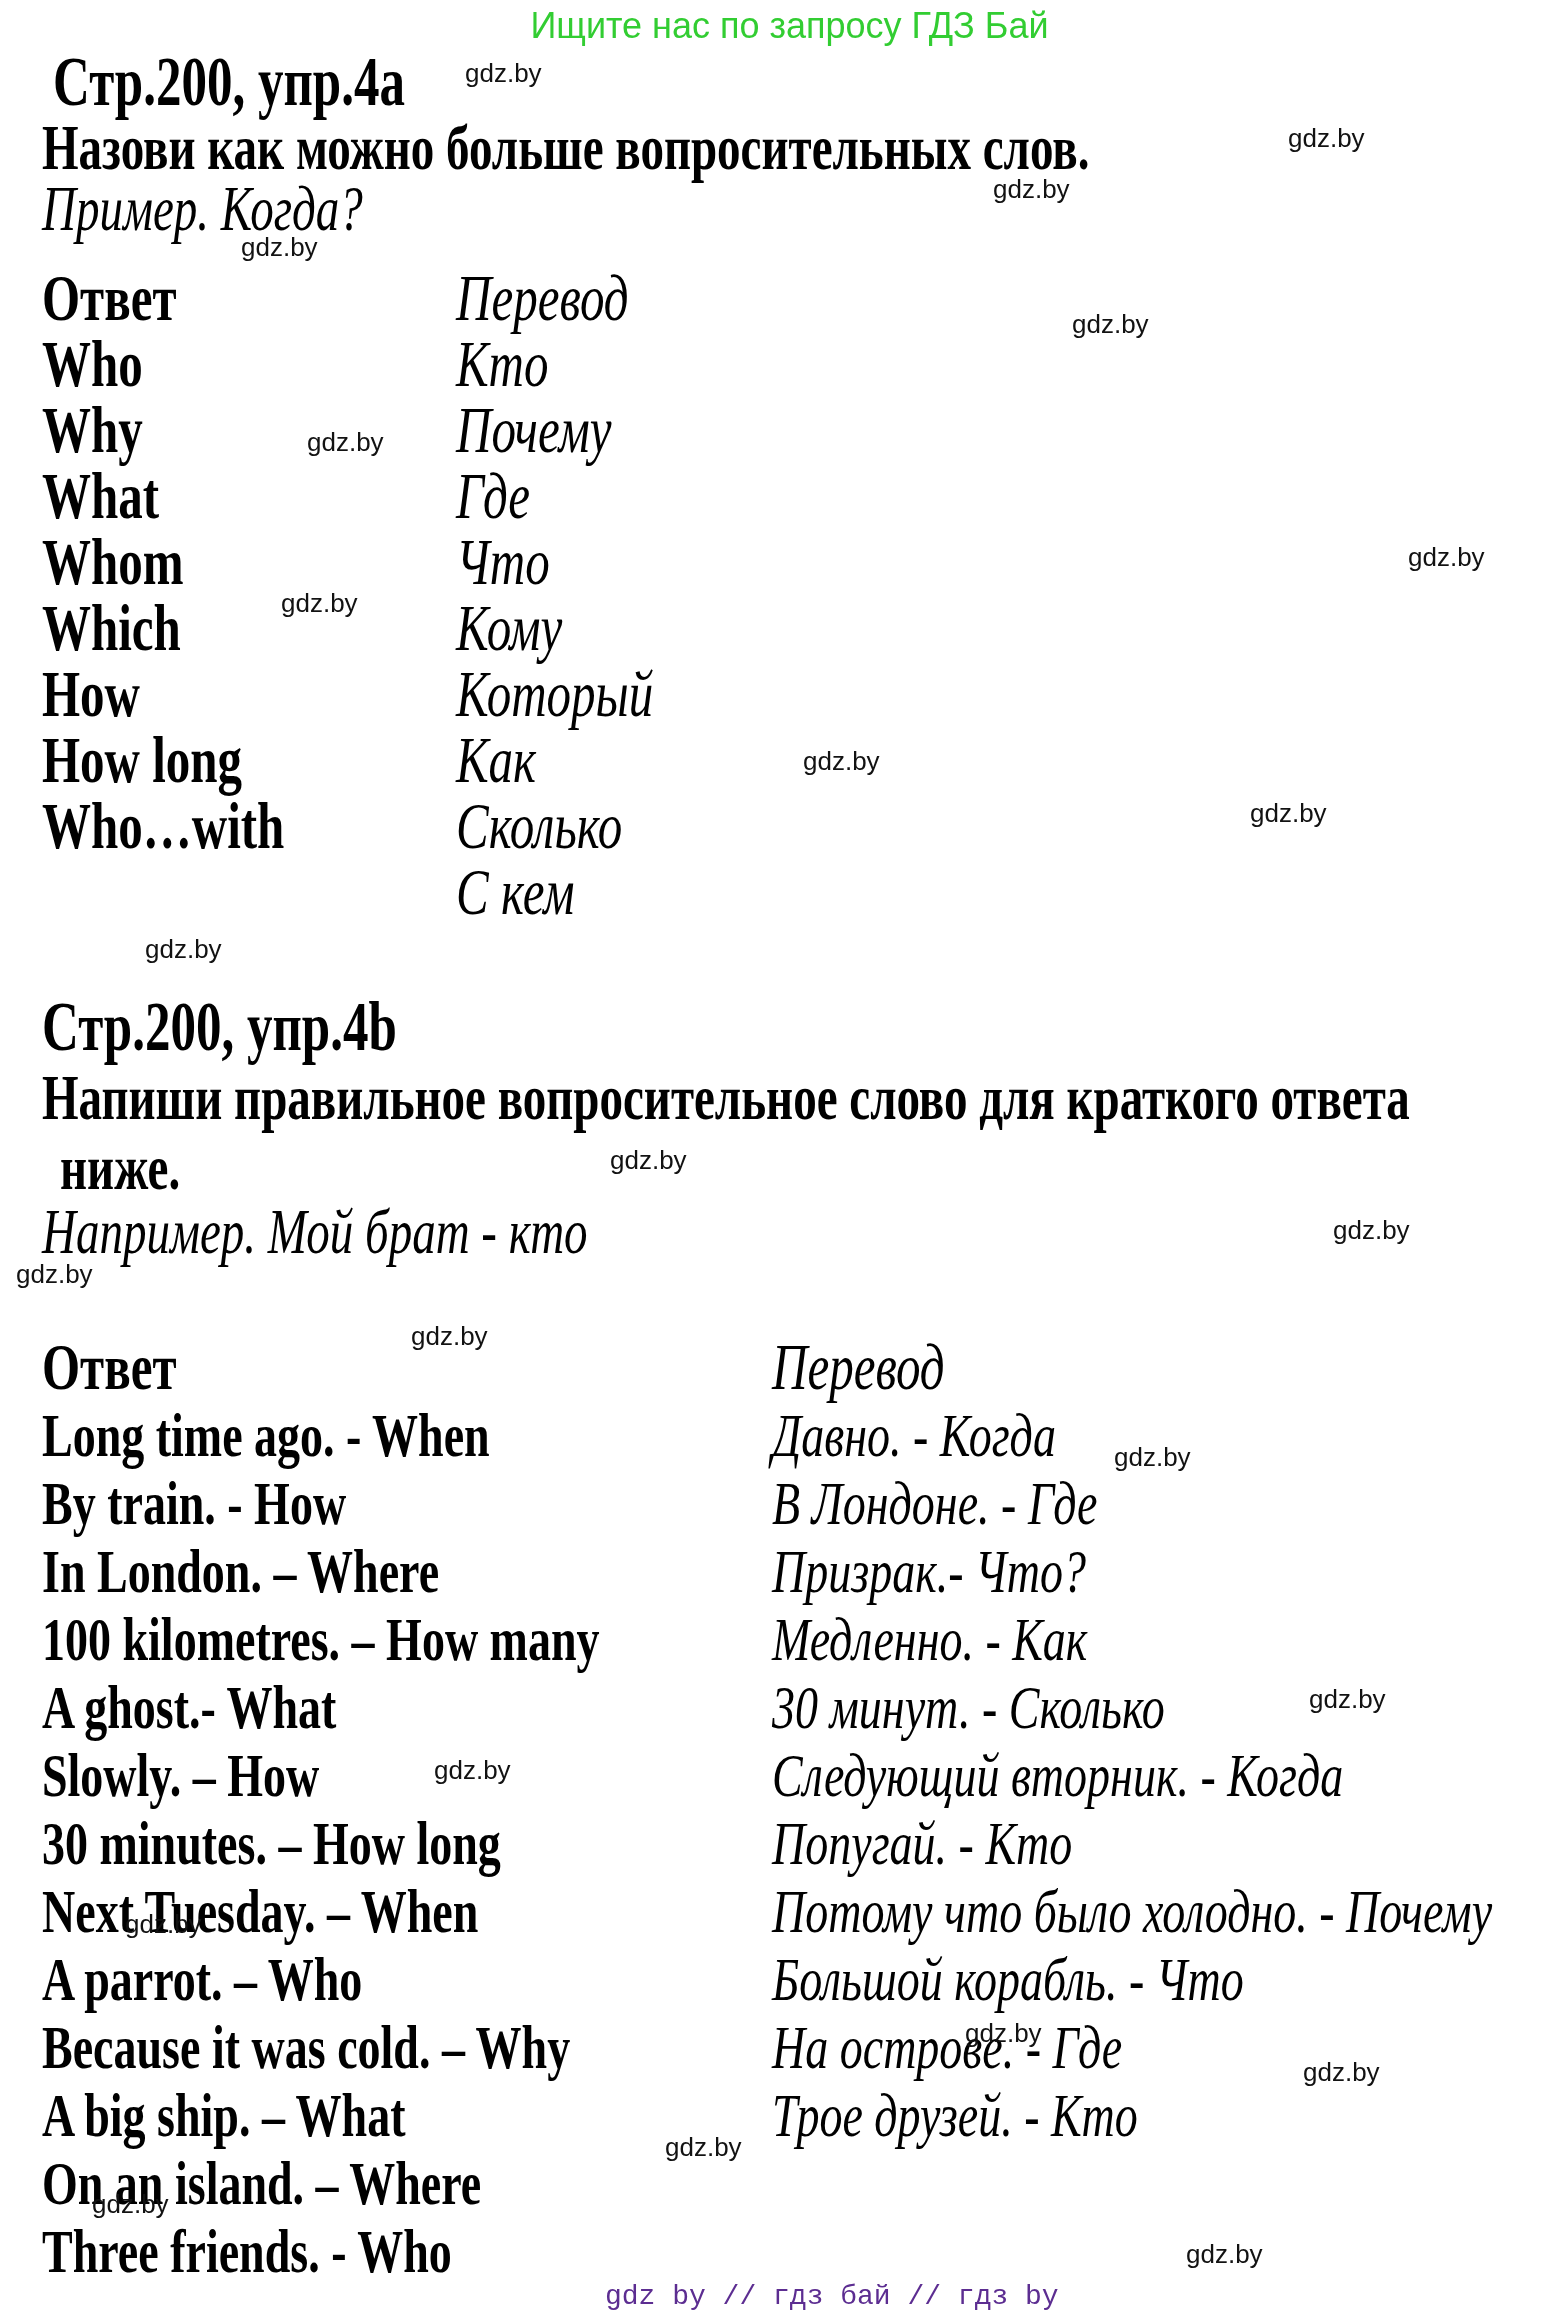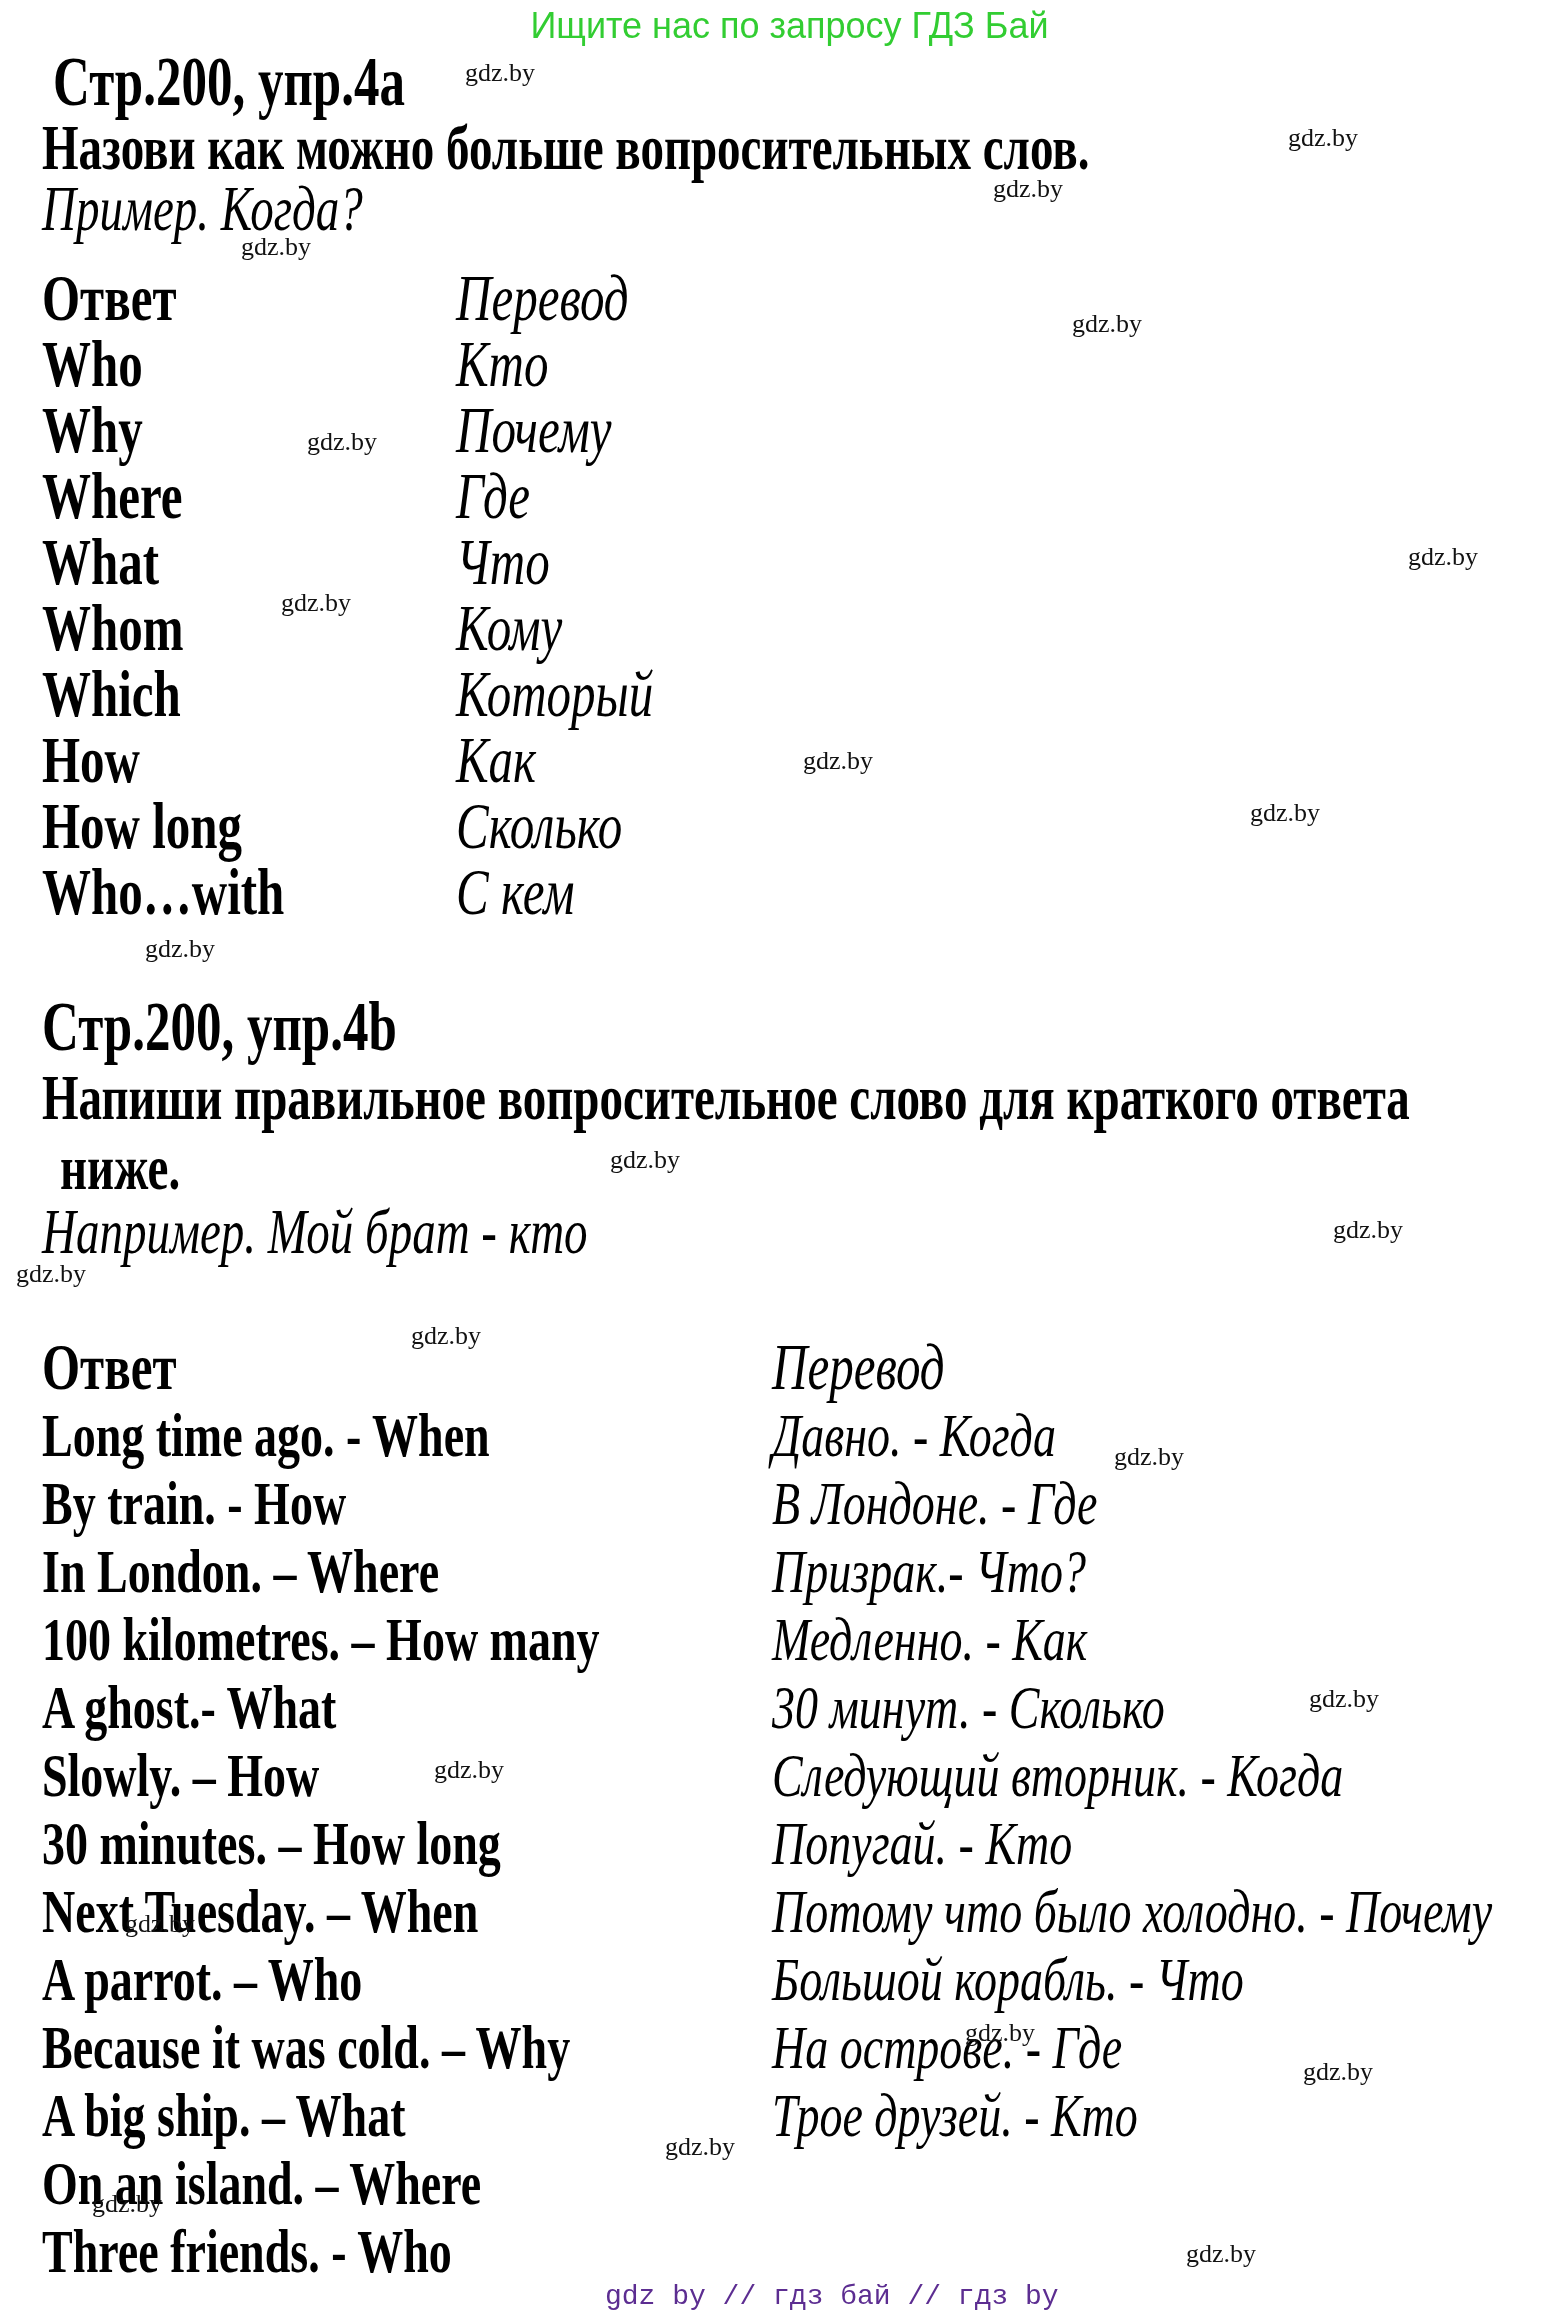--- a/index.html
+++ b/index.html
@@ -14,21 +14,21 @@
   .i{font-style:italic}
   .h{font-size:51px;font-weight:bold}
   .taskline{font-size:47px;font-weight:bold}
   .example{font-size:47px;font-style:italic}
   .serifA{font-size:49px}
   .serifB{font-size:46px}
   .rowA{height:66px;white-space:nowrap}
   .rowB{height:68px;white-space:nowrap}
   .col{position:absolute}
   .wm{
-    position:absolute;font-family:Liberation Serif, serif;
+    position:absolute;font-family:Liberation Sans, sans-serif;
     font-size:26px;color:#121212;white-space:nowrap;
   }
   .banner-top{
     position:absolute;top:5.3px;left:6px;width:100%;text-align:center;
     font-family:"Liberation Sans",sans-serif;font-size:36px;color:#32cd32;
   }
   .banner-bottom{
     position:absolute;left:605px;top:2281px;
     font-family:Liberation Mono, monospace;font-size:28px;color:#5c2d91;white-space:nowrap;
   }
@@ -39,21 +39,20 @@
 <div class="banner-top">Ищите нас по запросу ГДЗ Бай</div>
 
 <div class="abs" style="left:53px;top:48px"><span class="t h">Стр.200, упр.4а</span></div>
 <div class="abs" style="left:42px;top:116px"><span class="t taskline">Назови как можно больше вопросительных слов.</span></div>
 <div class="abs" style="left:42px;top:177px"><span class="t example">Пример. Когда?</span></div>
 
 <div class="col serifA" style="left:42px;top:261px">
   <div class="rowA"><span class="t b">Ответ</span></div>
   <div class="rowA"><span class="t b">Who</span></div>
   <div class="rowA"><span class="t b">Why</span></div>
-  <div class="rowA"><span class="t b">Where</span></div>
   <div class="rowA"><span class="t b">What</span></div>
   <div class="rowA"><span class="t b">Whom</span></div>
   <div class="rowA"><span class="t b">Which</span></div>
   <div class="rowA"><span class="t b">How</span></div>
   <div class="rowA"><span class="t b">How long</span></div>
   <div class="rowA"><span class="t b">Who…with</span></div>
 </div>
 
 <div class="col serifA" style="left:456px;top:261px">
   <div class="rowA"><span class="t i">Перевод</span></div>

